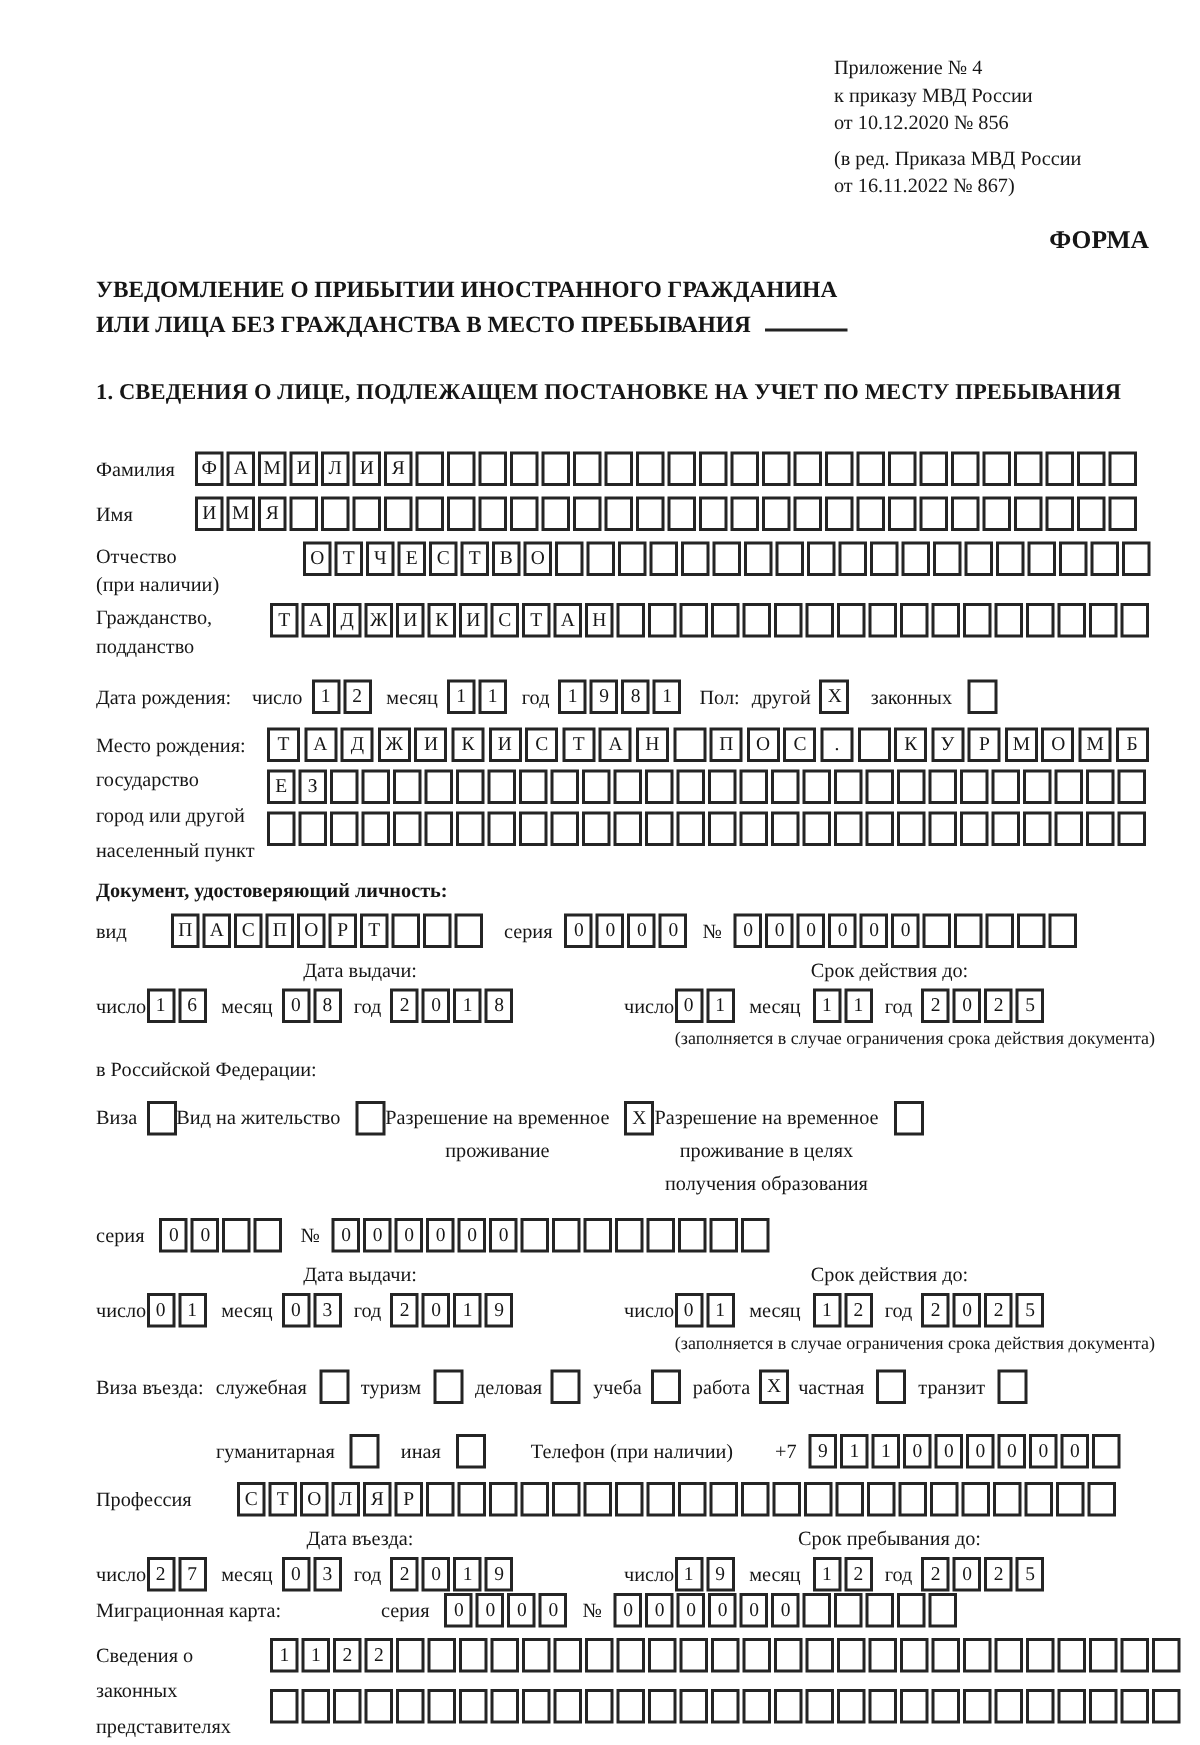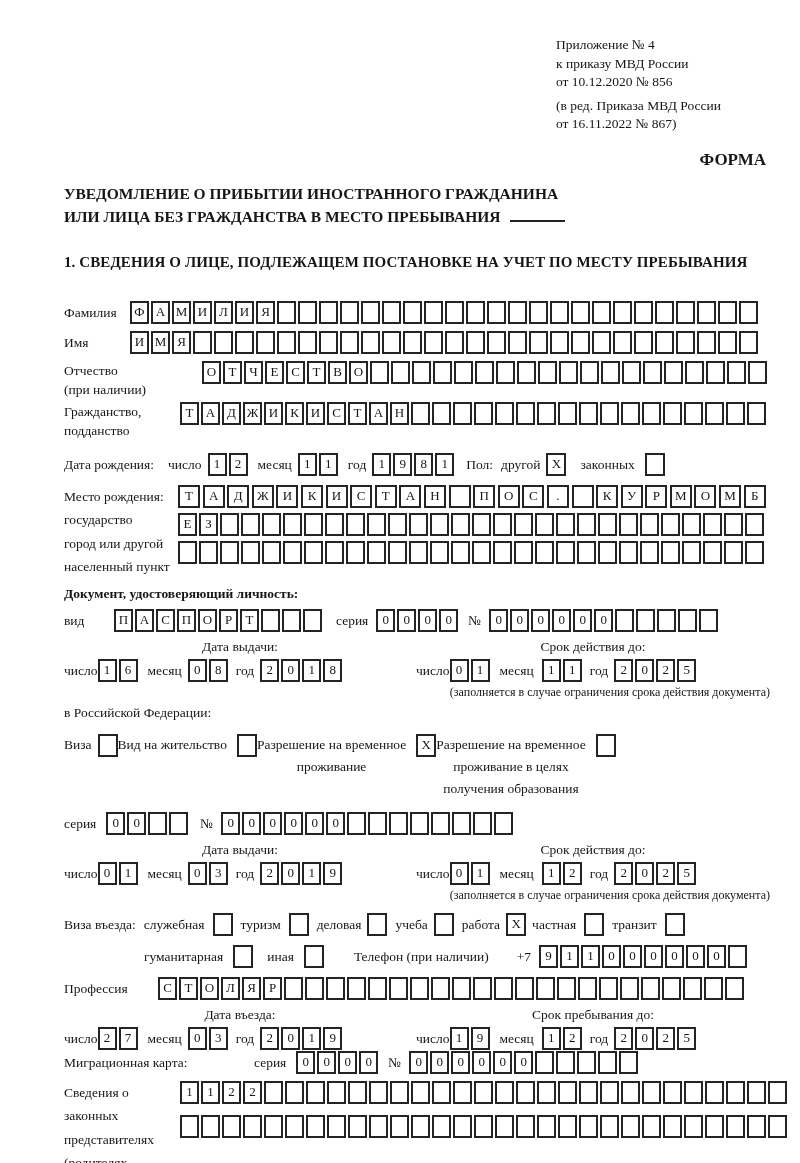--- a/index.html
+++ b/index.html
@@ -57,21 +57,21 @@
   .para{line-height:26px;margin-top:10px}
   .ptypes{display:flex;justify-content:flex-start;margin:8px 0 12px}
   .ptype{display:flex;align-items:flex-start}
   .ptype .pl{line-height:22px}
   .ptype .center{text-align:center}
   .gap6{margin-right:6px}.gap8{margin-right:8px}.gap10{margin-right:10px}.gap14{margin-right:14px}
   .ml8{margin-left:8px}.ml10{margin-left:10px}.ml12{margin-left:12px}
 
   .goal-row{display:flex;align-items:flex-start;margin-top:10px}
   .goal-row .t{line-height:23px}
-  .goal2{margin-left:80px;margin-top:9px}
+  .goal2{margin-left:80px;margin-top:20px}
 </style>
 </head>
 <body>
 
 <div class="page">
 
   <div class="annex">
     <div>Приложение № 4</div>
     <div>к приказу МВД России</div>
     <div>от 10.12.2020 № 856</div>

